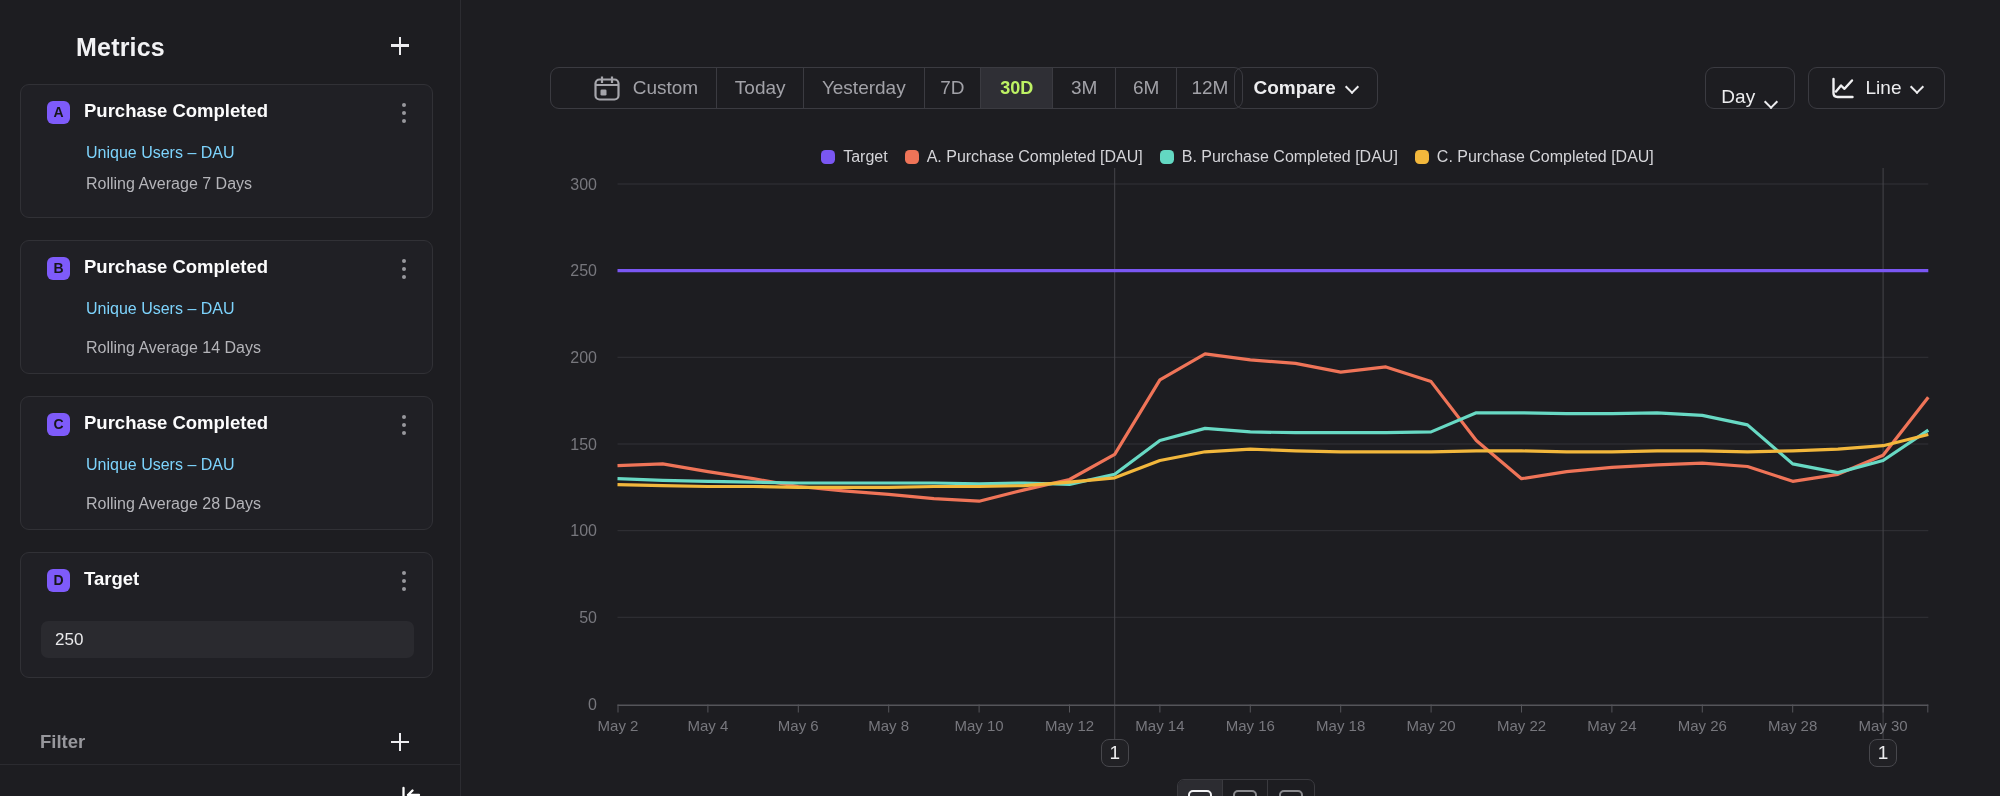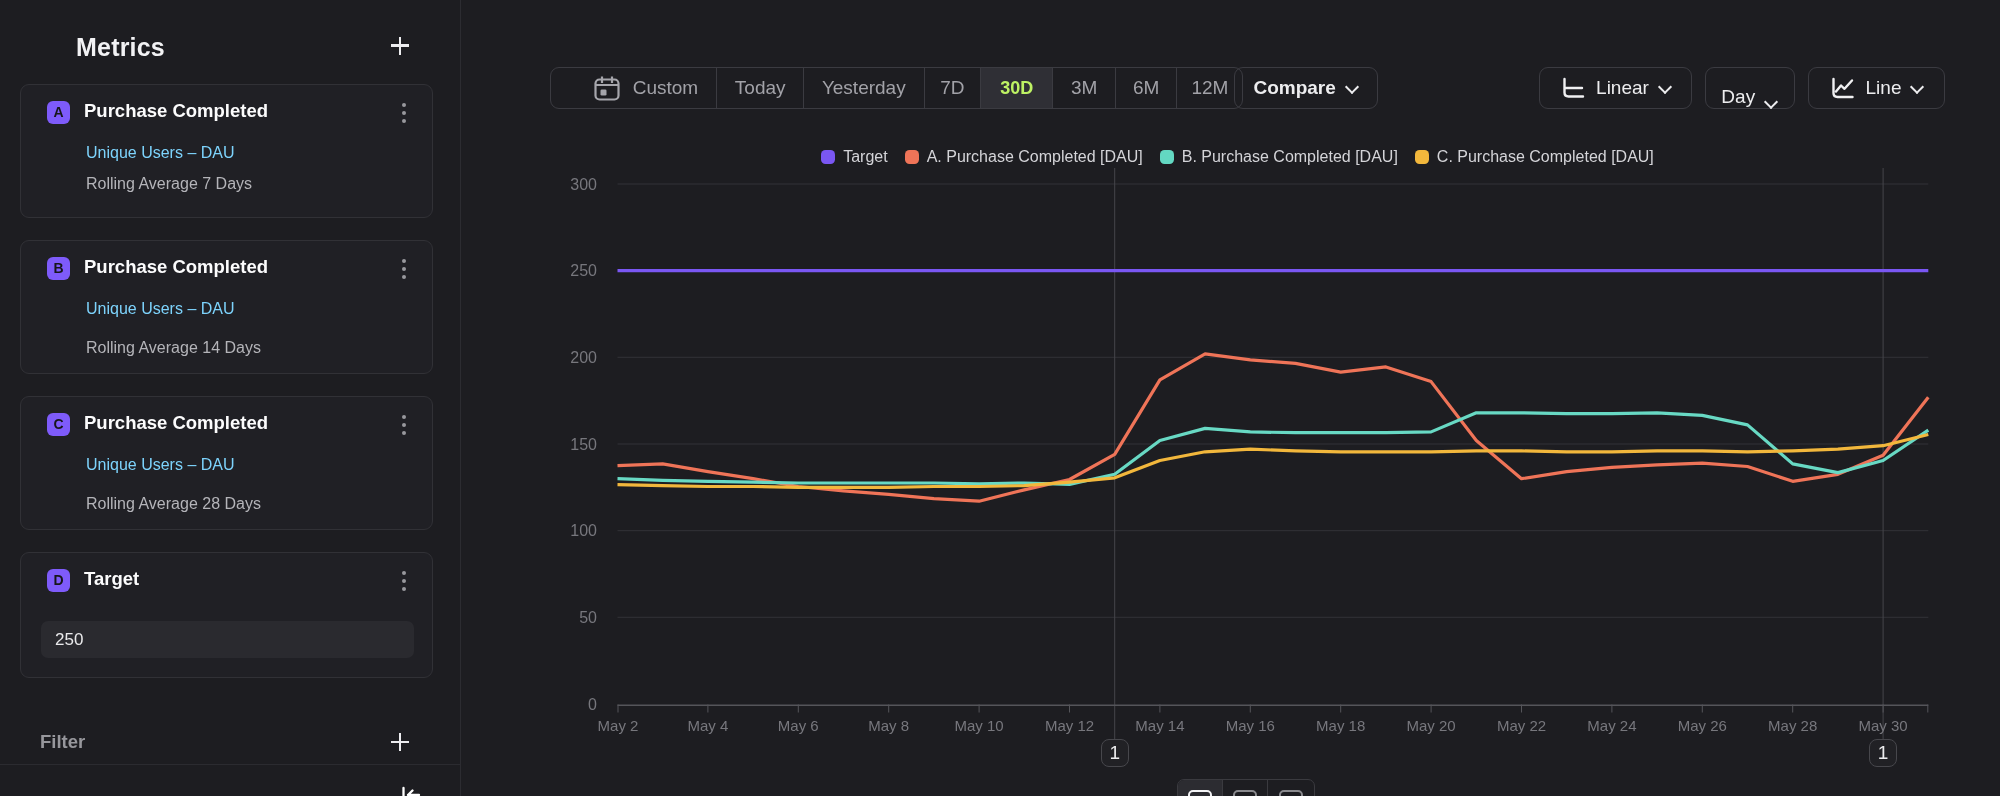--- a/index.html
+++ b/index.html
@@ -117,25 +117,20 @@
     <div class="seg" style="width:86.6px;">Today</div>
     <div class="seg" style="width:120.6px;">Yesterday</div>
     <div class="seg" style="width:56.7px;">7D</div>
     <div class="seg active" style="width:72.1px;">30D</div>
     <div class="seg" style="width:62.8px;">3M</div>
     <div class="seg" style="width:61.2px;text-align:center;">6M</div>
     <div class="seg" style="width:65.1px;">12M</div>
   </div>
   <div class="btn" style="left:772.8px; width:144.7px; font-weight:700;">Compare <span class="chev"></span></div>
 
-  <div class="btn" style="left:1078px; width:153px;">
-    <svg width="26" height="26" viewBox="0 0 26 26">
-        <path d="M5.5 4 L5.5 17.5 Q5.5 21.5 9.5 21.5 L24 21.5 M5.5 13 L23 13" stroke="#f0f0f2" stroke-width="2.4" fill="none" stroke-linecap="round"></path>
-      </svg>
-    Linear <span class="chev"></span></div>
   <div class="btn" style="left:1244px; width:89.5px;align-items:flex-end;">Day <span class="chev"></span></div>
   <div class="btn" style="left:1347px; width:137px;">
     <svg width="26" height="26" viewBox="0 0 26 26">
         <path d="M4.5 4 L4.5 18 Q4.5 22 8.5 22 L23.5 22 M7 16.5 L12 10.5 L15.5 13.8 L23 5.5" stroke="#f0f0f2" stroke-width="2.4" fill="none" stroke-linecap="round" stroke-linejoin="round"></path>
       </svg>
     Line <span class="chev"></span></div>
 
   <div class="legend">
     <div class="litem"><span class="sw" style="background:#7a57f3;"></span>Target</div>
     <div class="litem"><span class="sw" style="background:#ef7458;"></span>A. Purchase Completed [DAU]</div>

